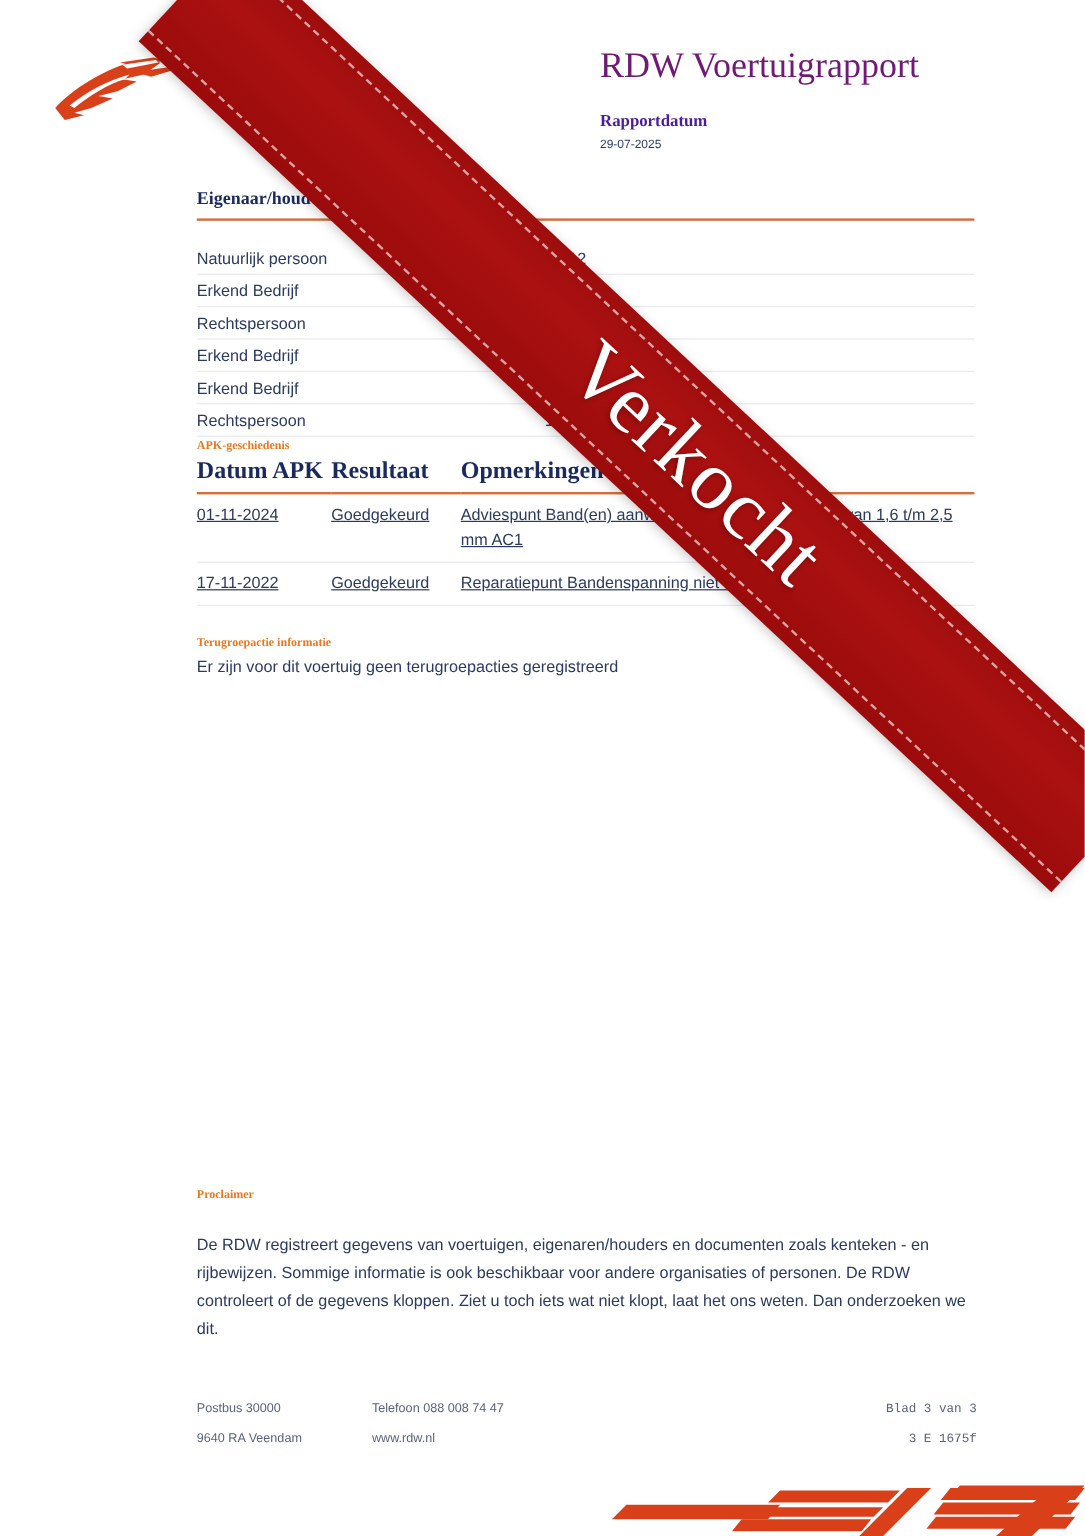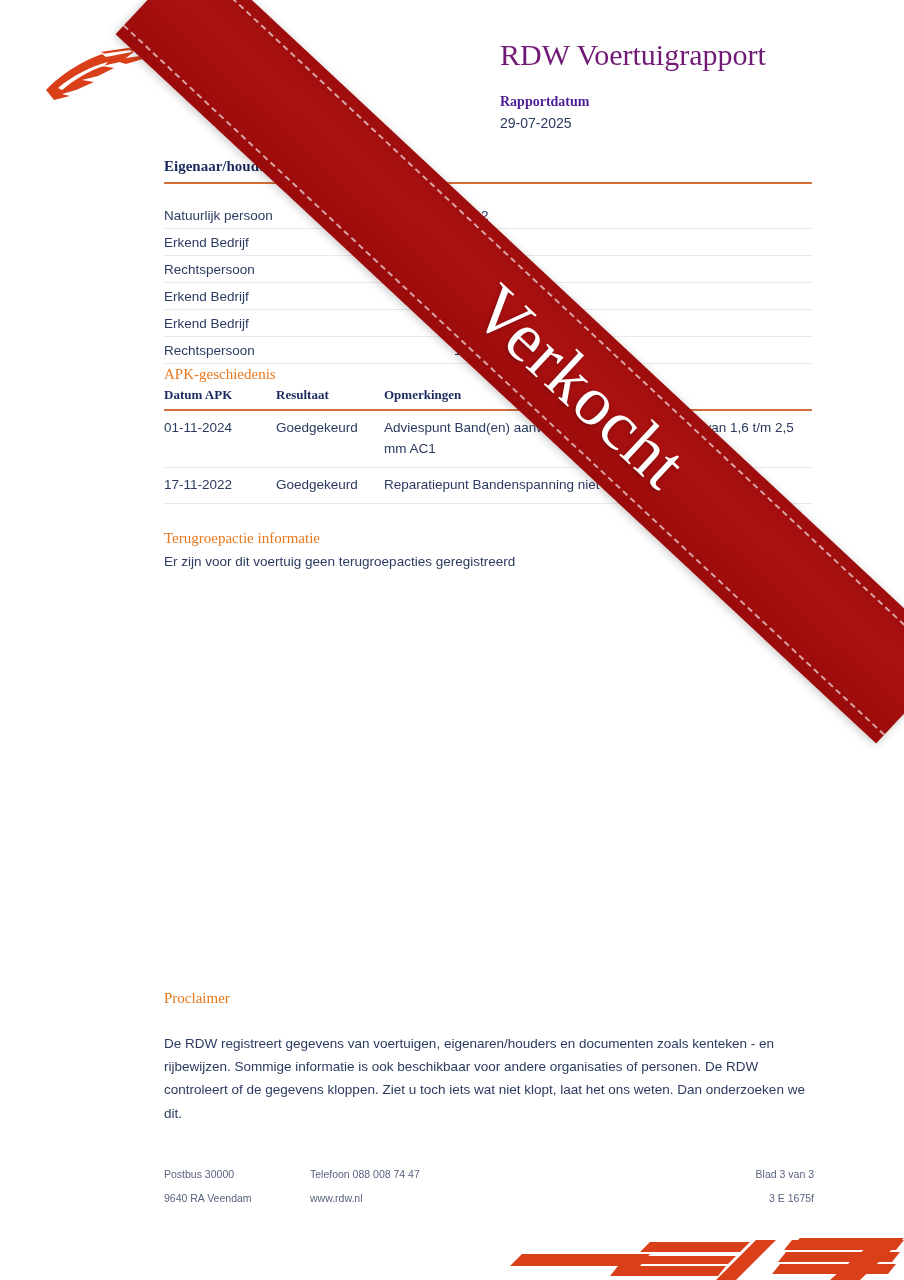--- a/index.html
+++ b/index.html
@@ -55,42 +55,42 @@
     top: 94px;
     font-family: "Liberation Serif", serif;
     font-weight: bold;
     font-size: 14px;
     color: #4c1d95;
   }
   .report-date-value {
     position: absolute;
     left: 500px;
     top: 115px;
-    font-size: 14px;
+    font-size: 10px;
     color: #2b3a60;
   }
 
   
   .section {
     position: absolute;
     left: 164px;
     width: 648px;
   }
   .sec-head-navy {
     font-family: "Liberation Serif", serif;
     font-weight: bold;
     font-size: 15px;
     color: #1b2a5e;
     padding-bottom: 7px;
     border-bottom: 2px solid #d2703a;
   }
   .sec-head-orange {
     font-family: "Liberation Serif", serif;
-    font-weight: normal;
-    font-size: 15px;
+    font-weight: bold;
+    font-size: 10px;
     color: #e8781e;
     margin-bottom: 4px;
   }
 
   
   table.grid {
     width: 100%;
     border-collapse: collapse;
     font-size: 13.5px;
     color: #2b3a60;
@@ -107,30 +107,31 @@
   table.apk {
     width: 100%;
     border-collapse: collapse;
     font-size: 13.5px;
     color: #2b3a60;
   }
   table.apk th {
     text-align: left;
     font-family: "Liberation Serif", serif;
     font-weight: bold;
-    font-size: 13px;
+    font-size: 20px;
     color: #1b2a5e;
     padding: 0 0 6px 0;
     border-bottom: 2px solid #d2703a;
   }
   table.apk td {
     padding: 7px 0 7px 0;
     border-bottom: 1px solid #e9e9ee;
     vertical-align: top;
     line-height: 1.55;
+    text-decoration: underline;
   }
   .apk-c1 { width: 112px; }
   .apk-c2 { width: 108px; }
 
   .body-text {
     font-size: 13.5px;
     color: #2b3a60;
     line-height: 1.62;
   }
   .proclaimer-body {
@@ -150,21 +151,21 @@
     color: #5a6480;
   }
   .footer-row {
     display: flex;
     align-items: baseline;
     margin-bottom: 12px;
     gap: 38px;
   }
   .f-c1 { width: 108px; }
   .f-c2 { flex: 1; }
-  .f-c3 { text-align: center; }
+  .f-c3 { text-align: center; font-family: Liberation Mono, monospace; }
 
   .footer-graphic {
     position: absolute;
     left: 500px;
     top: 1236px;
     width: 404px;
     height: 44px;
     overflow: hidden;
   }
 

